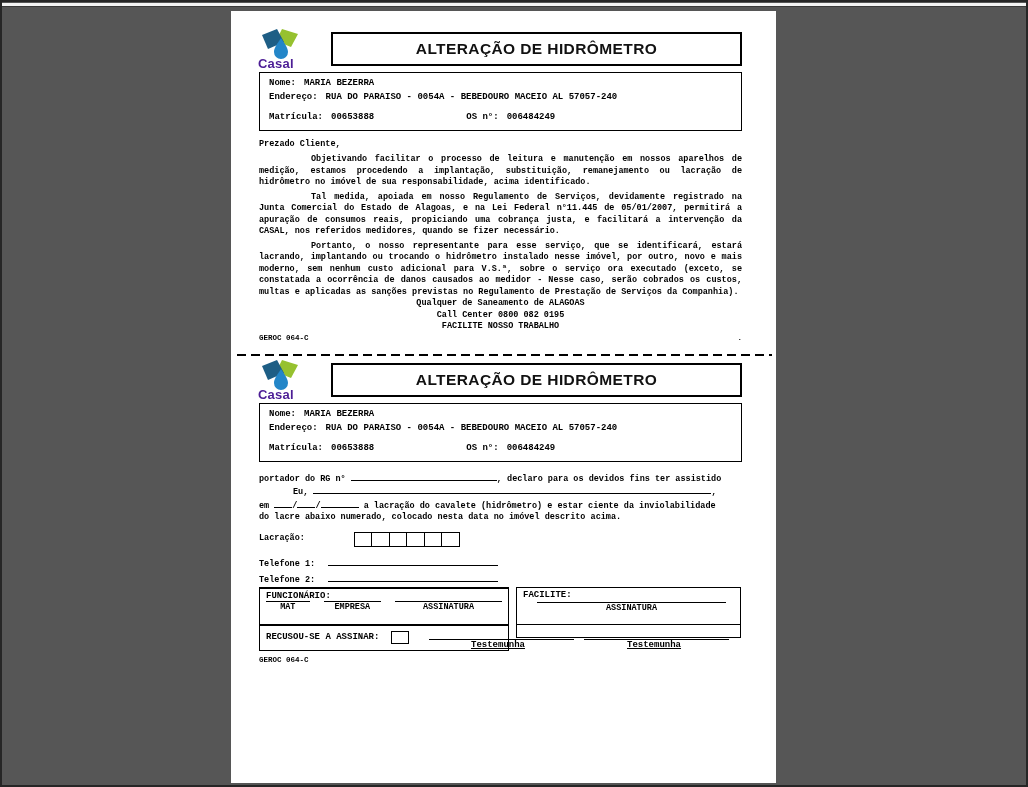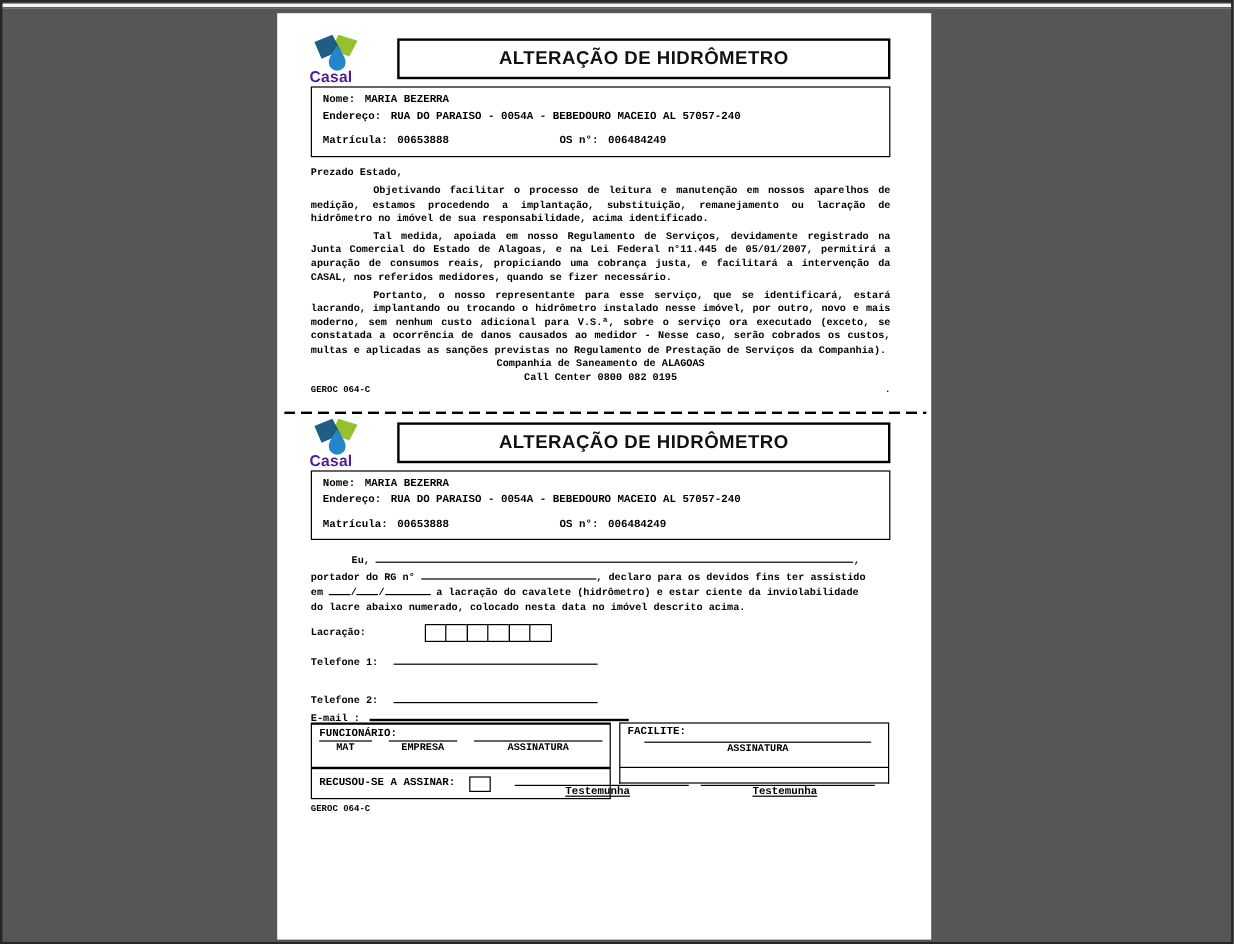--- a/index.html
+++ b/index.html
@@ -62,21 +62,21 @@
   
   .decl { margin-top:10px; }
   .decl-line { white-space:nowrap; }
   .bl { display:inline-block; border-bottom:1px solid #000; height:9px; vertical-align:baseline; }
   .decl .indent { display:inline-block; width:34px; }
   .lacracao-row { display:flex; align-items:center; margin-top:8px; height:15px; }
   .lacracao-cells { display:flex; margin-left:49px; }
   .lac-cell { width:19px; height:15px; border:1.5px solid #000; margin-left:-1.5px; background:#fff; }
   .lac-cell:first-child { margin-left:0; }
   .phone-row { margin-top:10px; white-space:nowrap; }
-  .phone-row.t2 { margin-top:18px; }
+  .phone-row.t2 { margin-top:3px; }
   .phone-line { display:inline-block; width:170px; border-bottom:1.5px solid #000; height:9px; margin-left:13px; }
   .email-row { margin-top:2px; white-space:nowrap; height:10px; }
   .email-line { display:inline-block; width:216px; border-bottom:2.5px solid #000; height:9px; margin-left:8px; }
   
   .sig-area { position:relative; margin:0 34px 0 28px; height:64px; }
   .func-box {
     position:absolute; left:0; top:0; width:250px; height:38px;
     border:1.5px solid #000; border-top-width:2px; padding:2px 6px;
   }
   .cli-box {
@@ -130,27 +130,28 @@
     </div>
     <div class="info-row">
       <span>Endereço:</span><span class="iv">RUA DO PARAISO - 0054A - BEBEDOURO MACEIO AL 57057-240</span>
     </div>
     <div class="info-row last">
       <span>Matrícula:</span><span class="iv">00653888</span><span class="os-label">OS n°:</span><span class="iv">006484249</span>
     </div>
   </div>
 
   <div class="content">
-    <div class="salutation">Prezado Estado,</div>
+    <div class="salutation">Prezado Cliente,</div>
     <p class="para first">Objetivando facilitar o processo de leitura e manutenção em nossos aparelhos de medição, estamos procedendo a implantação, substituição, remanejamento ou lacração de hidrômetro no imóvel de sua responsabilidade, acima identificado.</p>
     <p class="para">Tal medida, apoiada em nosso Regulamento de Serviços, devidamente registrado na Junta Comercial do Estado de Alagoas, e na Lei Federal n°11.445 de 05/01/2007, permitirá a apuração de consumos reais, propiciando uma cobrança justa, e facilitará a intervenção da CASAL, nos referidos medidores, quando se fizer necessário.</p>
     <p class="para">Portanto, o nosso representante para esse serviço, que se identificará, estará lacrando, implantando ou trocando o hidrômetro instalado nesse imóvel, por outro, novo e mais moderno, sem nenhum custo adicional para V.S.ª, sobre o serviço ora executado (exceto, se constatada a ocorrência de danos causados ao medidor - Nesse caso, serão cobrados os custos, multas e aplicadas as sanções previstas no Regulamento de Prestação de Serviços da Companhia).</p>
     <div class="company-block">
-      <div>Companhia de Saneamento de ALAGOAS</div>
+      <div>Qualquer de Saneamento de ALAGOAS</div>
       <div>Call Center 0800 082 0195</div>
+      <div>FACILITE NOSSO TRABALHO</div>
     </div>
     <div class="form-code-row">
       <span>GEROC 064-C</span>
       <span>.</span>
     </div>
   </div>
 
   <div class="dashed-sep"></div>
 
   <div class="doc-header second">
@@ -173,26 +174,26 @@
       <span>Endereço:</span><span class="iv">RUA DO PARAISO - 0054A - BEBEDOURO MACEIO AL 57057-240</span>
     </div>
     <div class="info-row last">
       <span>Matrícula:</span><span class="iv">00653888</span><span class="os-label">OS n°:</span><span class="iv">006484249</span>
     </div>
   </div>
 
   <div class="content">
     <div class="decl">
       <div class="decl-line">
+        <span>portador do RG n°</span>
+        <span class="bl" style="width:146px"></span><span>, declaro para os devidos fins ter assistido</span>
+      </div>
+      <div class="decl-line">
         <span class="indent"></span><span>Eu,</span>
         <span class="bl" style="width:398px"></span><span>,</span>
-      </div>
-      <div class="decl-line">
-        <span>portador do RG n°</span>
-        <span class="bl" style="width:146px"></span><span>, declaro para os devidos fins ter assistido</span>
       </div>
       <div class="decl-line">
         <span>em</span>
         <span class="bl" style="width:18px"></span><span>/</span><span class="bl" style="width:18px"></span><span>/</span><span class="bl" style="width:38px"></span>
         <span>a lacração do cavalete (hidrômetro) e estar ciente da inviolabilidade</span>
       </div>
       <div class="decl-line">do lacre abaixo numerado, colocado nesta data no imóvel descrito acima.</div>
     </div>
 
     <div class="lacracao-row">
@@ -205,23 +206,20 @@
         <div class="lac-cell"></div>
         <div class="lac-cell"></div>
       </div>
     </div>
 
     <div class="phone-row">
       <span>Telefone 1:</span><span class="phone-line"></span>
     </div>
     <div class="phone-row t2">
       <span>Telefone 2:</span><span class="phone-line"></span>
-    </div>
-    <div class="email-row">
-      <span>E-mail :</span><span class="email-line"></span>
     </div>
   </div>
 
   <div class="sig-area">
     <div class="func-box">
       <div style="font-size:9px;">FUNCIONÁRIO:</div>
       <div class="sig-lines">
         <div class="sig-slot" style="width:44px;">
           <div class="slot-line"></div>
           <div class="slot-label">MAT</div>

